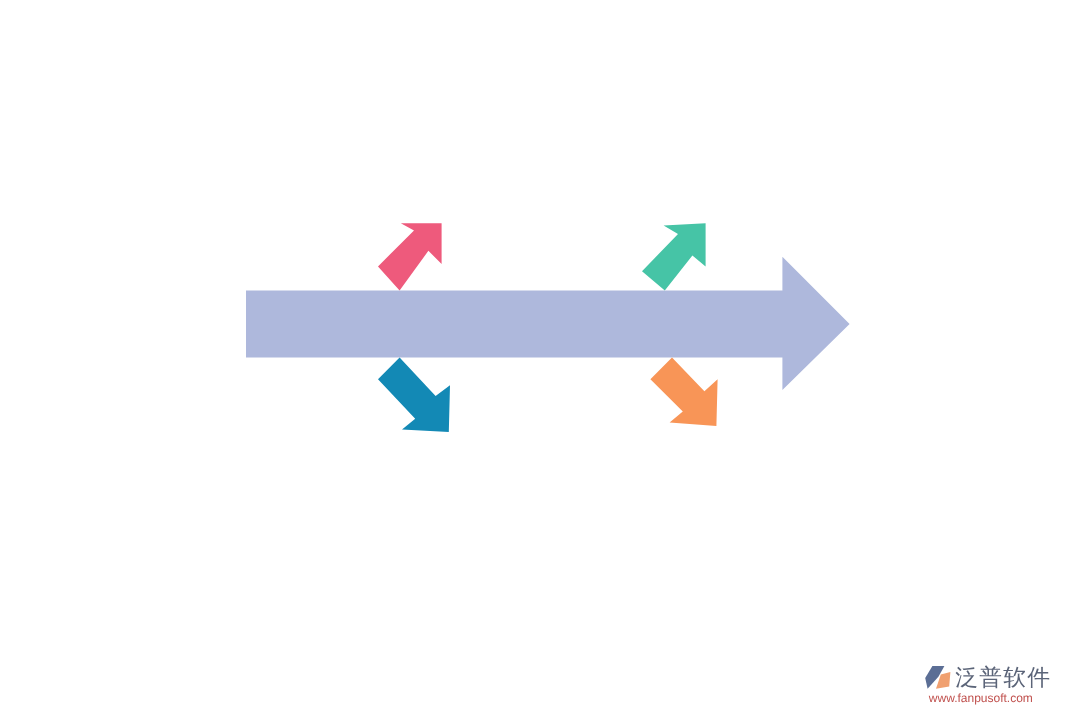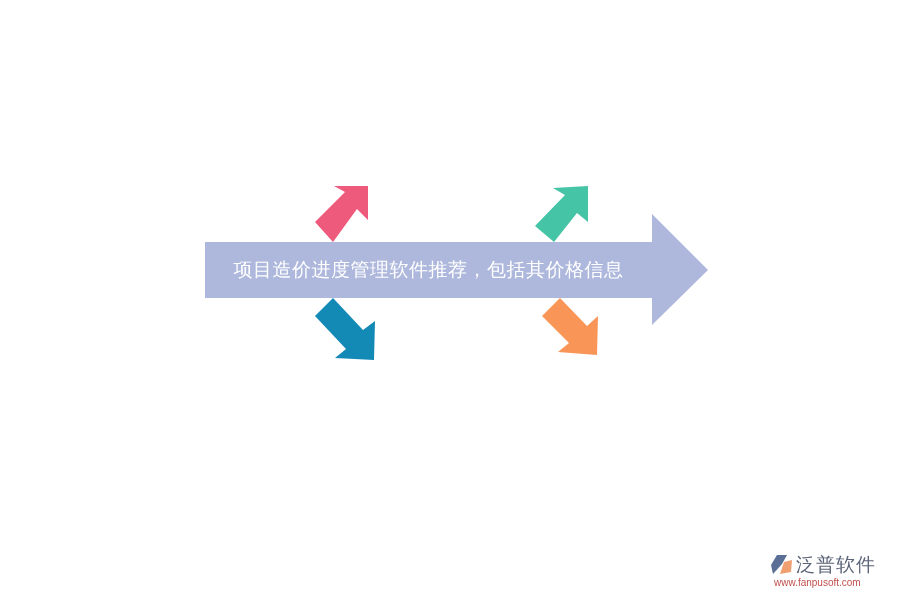--- a/index.html
+++ b/index.html
@@ -34,21 +34,20 @@
 
     <g>
       <polygon points="333,298 363,330 375,321 374,360 335,358 346,349 315,316" fill="#1389b5"></polygon>
     </g>
 
     <g>
       <polygon points="560,298 587,326 598,316 597,355 558,352 569,343 542,316" fill="#f89557"></polygon>
     </g>
   </svg>
 
-  <div class="title-text">项目造价进度管理软件推荐，包括其价格信息</div>
 </div>
 
 <div class="logo">
   <svg class="logo-icon" viewBox="0 0 24 22" width="24" height="22">
     <polygon points="7,1 17,1 12,10 3,20 1,11" fill="#5b6e95"></polygon>
     <polygon points="14,8 22,6 21,18 10,20" fill="#f0a070"></polygon>
   </svg>
   <span class="logo-name">泛普软件</span>
   <span class="logo-url">www.fanpusoft.com</span>
 </div>

